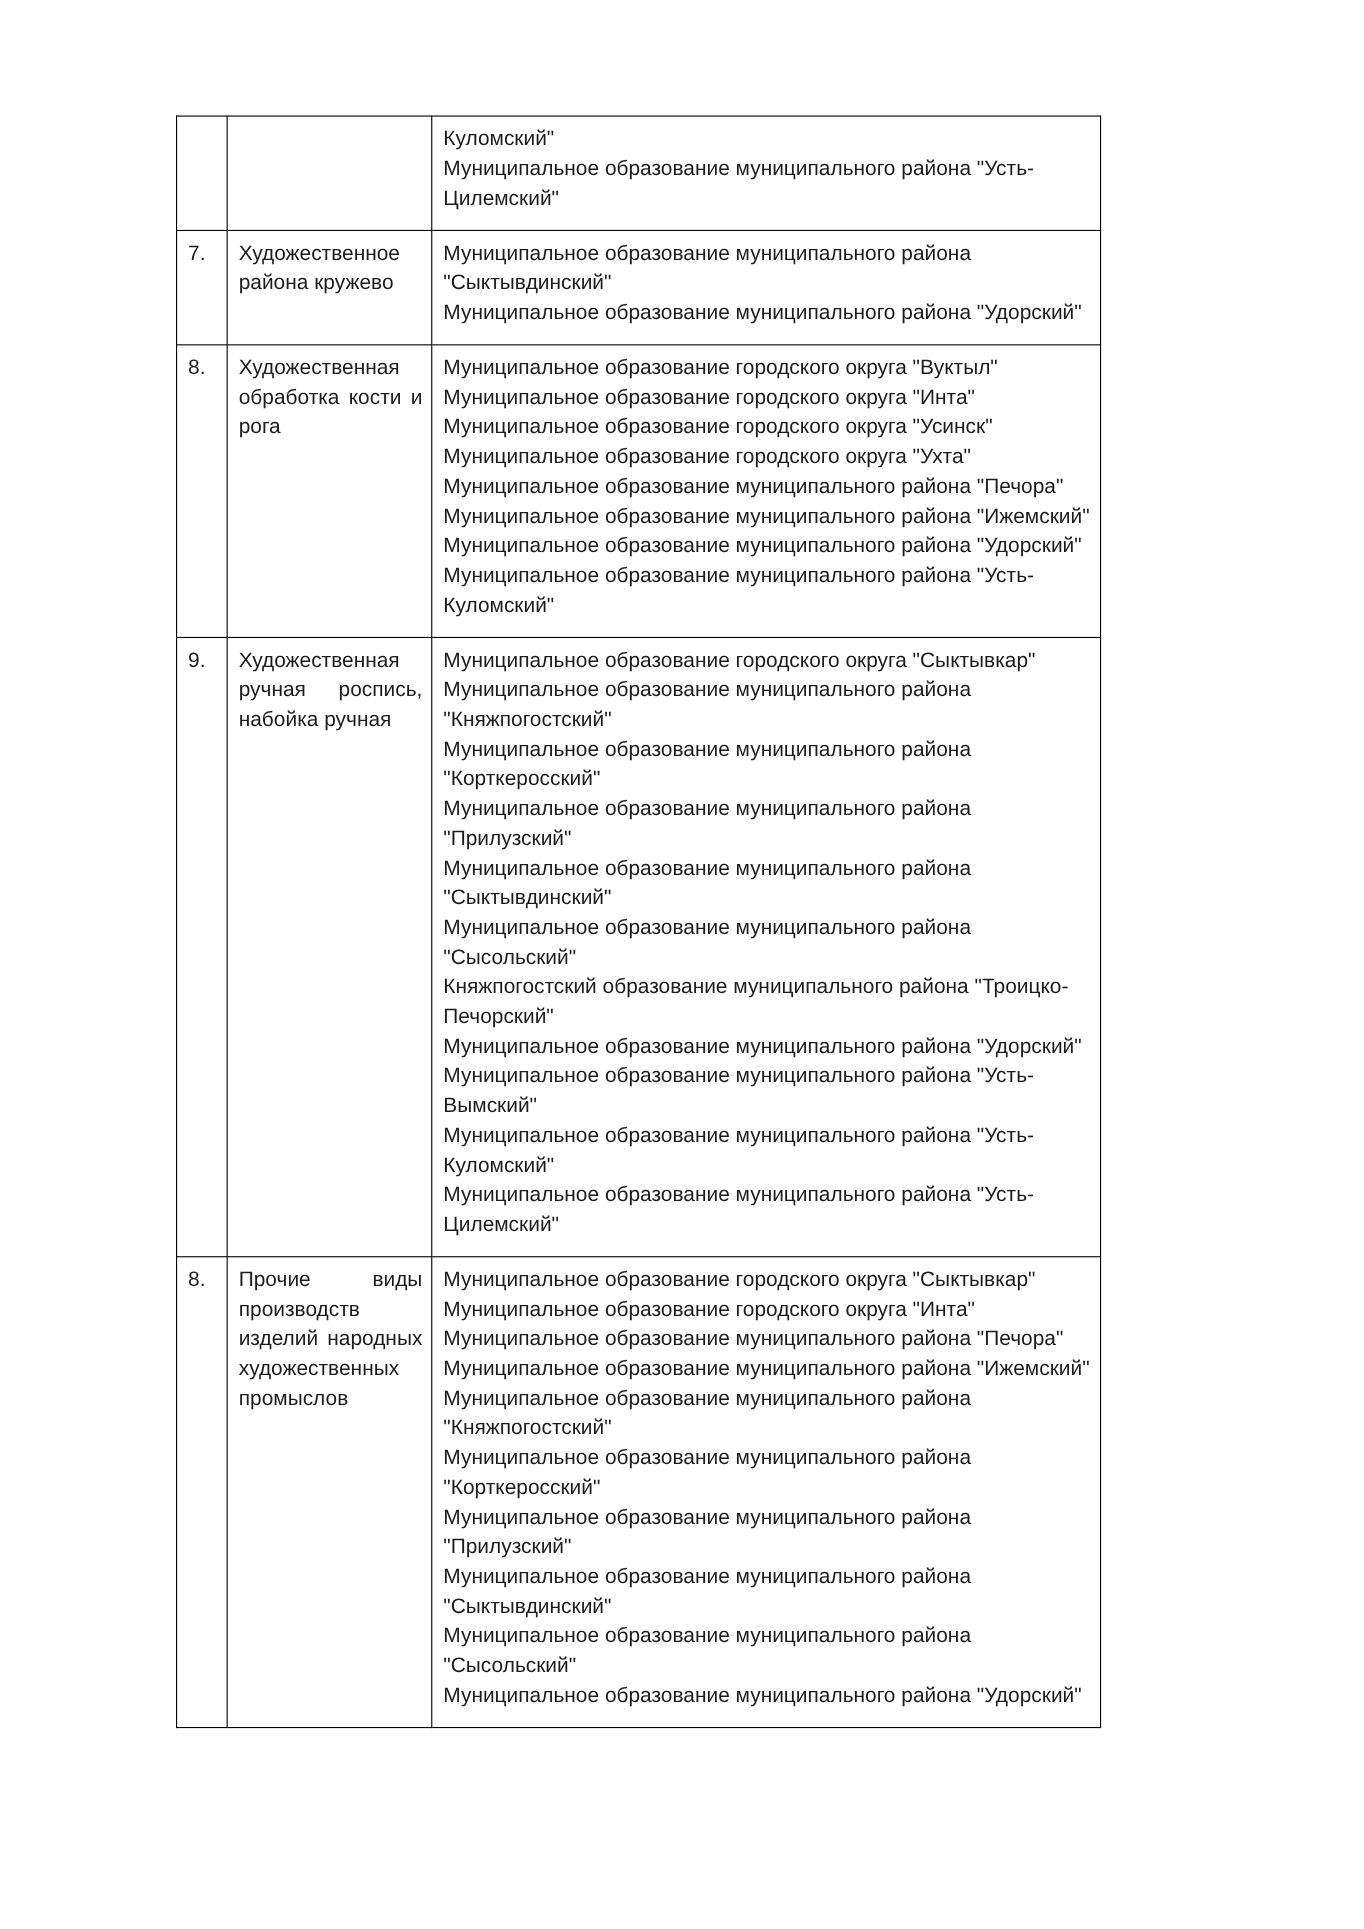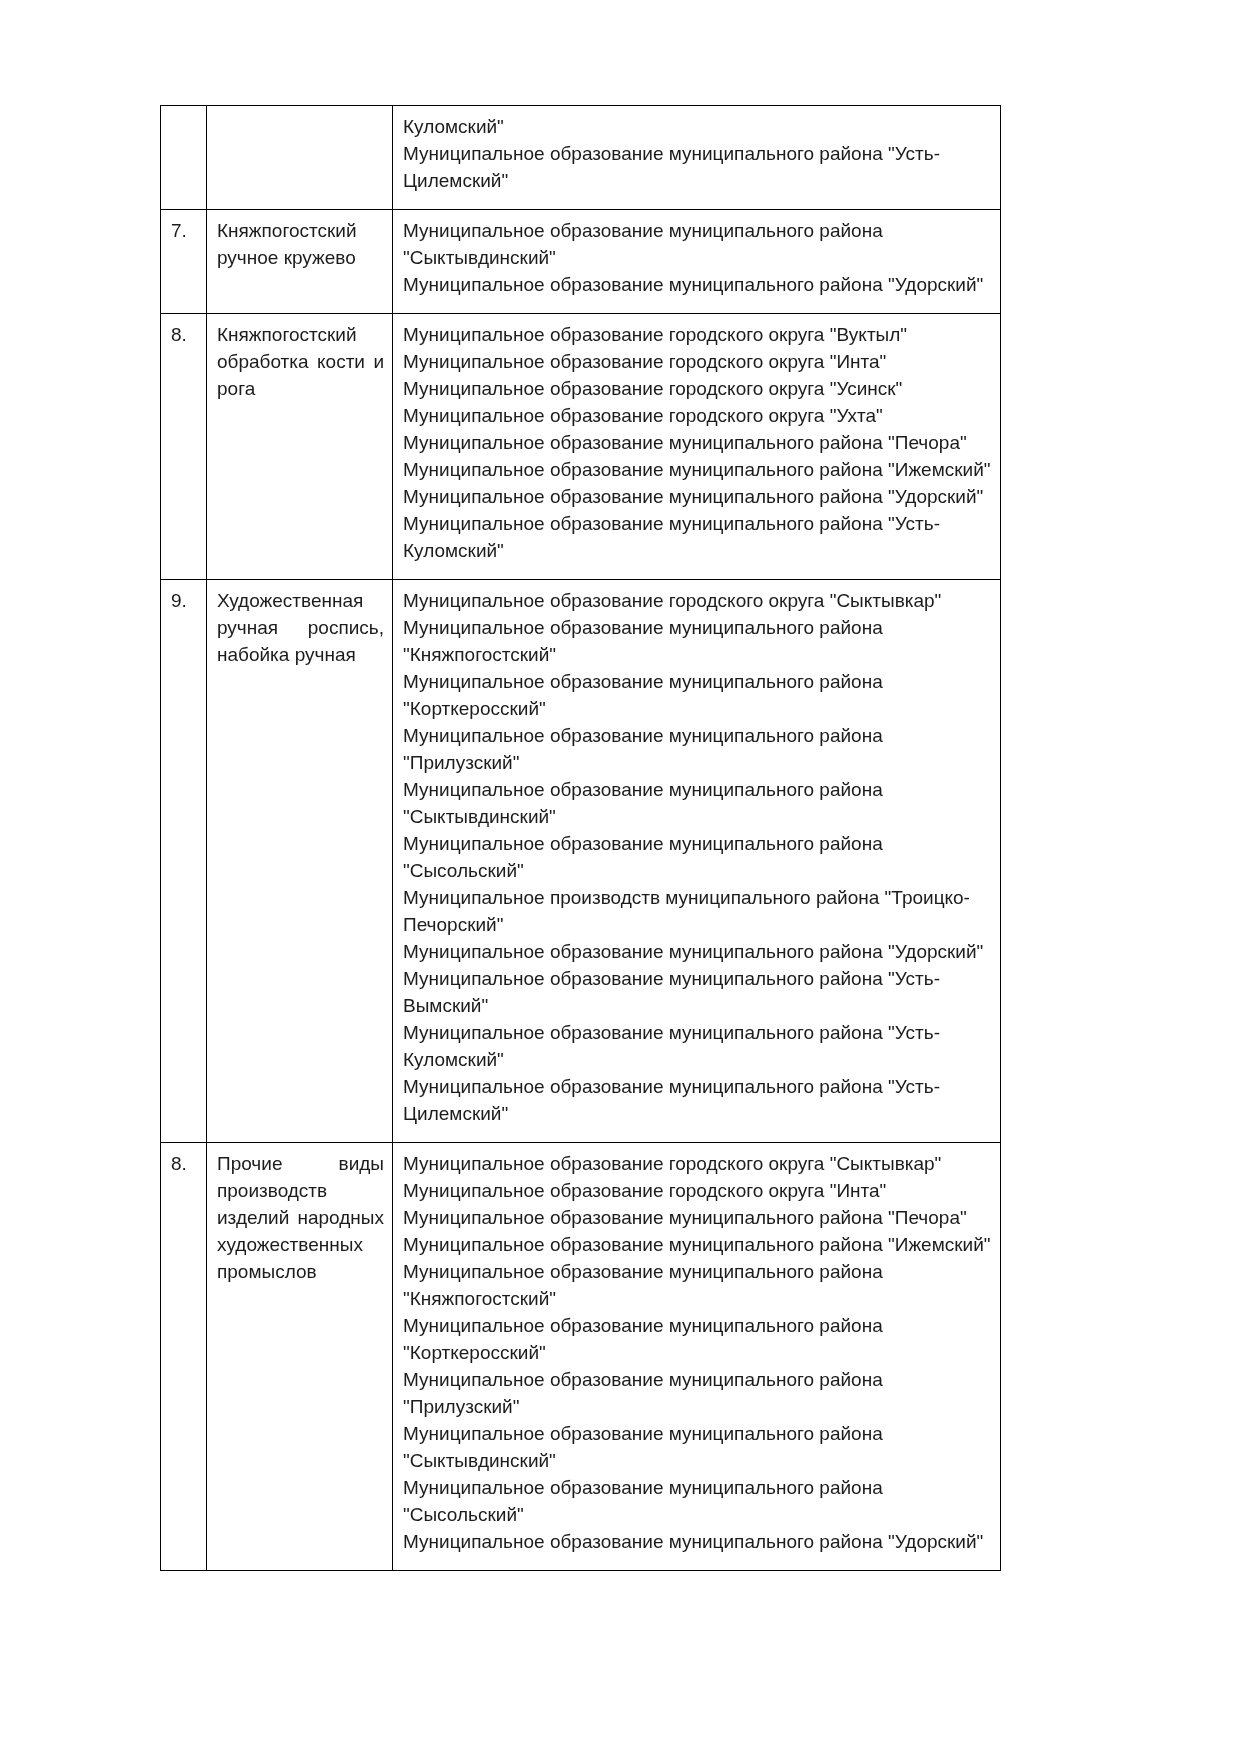--- a/index.html
+++ b/index.html
@@ -64,29 +64,29 @@
         <tr>
           <td class="cell-num"></td>
           <td class="cell-craft"></td>
           <td class="cell-entities">
             <div class="entity-line">Куломский"</div>
             <div class="entity-line">Муниципальное образование муниципального района "Усть-Цилемский"</div>
           </td>
         </tr>
         <tr>
           <td class="cell-num">7.</td>
-          <td class="cell-craft">Княжпогостский ручное кружево</td>
+          <td class="cell-craft">Художественное района кружево</td>
           <td class="cell-entities">
             <div class="entity-line">Муниципальное образование муниципального района "Сыктывдинский"</div>
             <div class="entity-line">Муниципальное образование муниципального района "Удорский"</div>
           </td>
         </tr>
         <tr>
           <td class="cell-num">8.</td>
-          <td class="cell-craft">Княжпогостский обработка кости и рога</td>
+          <td class="cell-craft">Художественная обработка кости и рога</td>
           <td class="cell-entities">
             <div class="entity-line">Муниципальное образование городского округа "Вуктыл"</div>
             <div class="entity-line">Муниципальное образование городского округа "Инта"</div>
             <div class="entity-line">Муниципальное образование городского округа "Усинск"</div>
             <div class="entity-line">Муниципальное образование городского округа "Ухта"</div>
             <div class="entity-line">Муниципальное образование муниципального района "Печора"</div>
             <div class="entity-line">Муниципальное образование муниципального района "Ижемский"</div>
             <div class="entity-line">Муниципальное образование муниципального района "Удорский"</div>
             <div class="entity-line">Муниципальное образование муниципального района "Усть-Куломский"</div>
           </td>
@@ -94,21 +94,21 @@
         <tr>
           <td class="cell-num">9.</td>
           <td class="cell-craft">Художественная ручная роспись, набойка ручная</td>
           <td class="cell-entities">
             <div class="entity-line">Муниципальное образование городского округа "Сыктывкар"</div>
             <div class="entity-line">Муниципальное образование муниципального района "Княжпогостский"</div>
             <div class="entity-line">Муниципальное образование муниципального района "Корткеросский"</div>
             <div class="entity-line">Муниципальное образование муниципального района "Прилузский"</div>
             <div class="entity-line">Муниципальное образование муниципального района "Сыктывдинский"</div>
             <div class="entity-line">Муниципальное образование муниципального района "Сысольский"</div>
-            <div class="entity-line">Муниципальное производств муниципального района "Троицко-Печорский"</div>
+            <div class="entity-line">Княжпогостский образование муниципального района "Троицко-Печорский"</div>
             <div class="entity-line">Муниципальное образование муниципального района "Удорский"</div>
             <div class="entity-line">Муниципальное образование муниципального района "Усть-Вымский"</div>
             <div class="entity-line">Муниципальное образование муниципального района "Усть-Куломский"</div>
             <div class="entity-line">Муниципальное образование муниципального района "Усть-Цилемский"</div>
           </td>
         </tr>
         <tr>
           <td class="cell-num">8.</td>
           <td class="cell-craft">Прочие виды производств изделий народных художественных промыслов</td>
           <td class="cell-entities">

